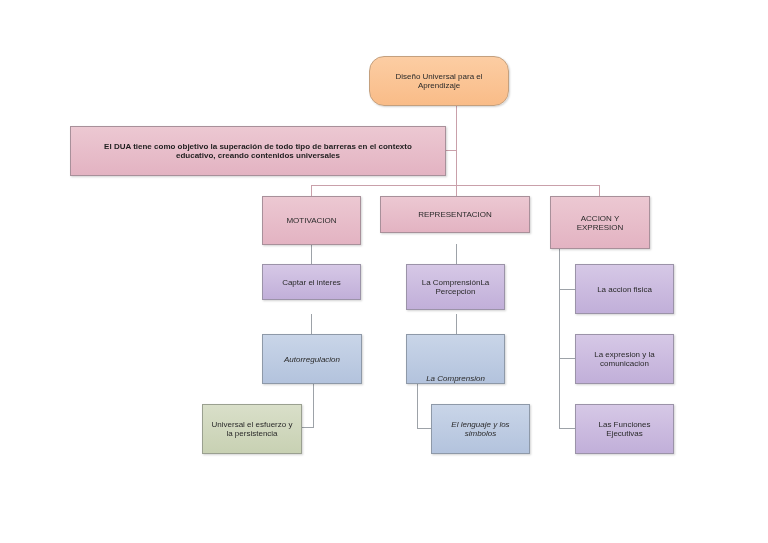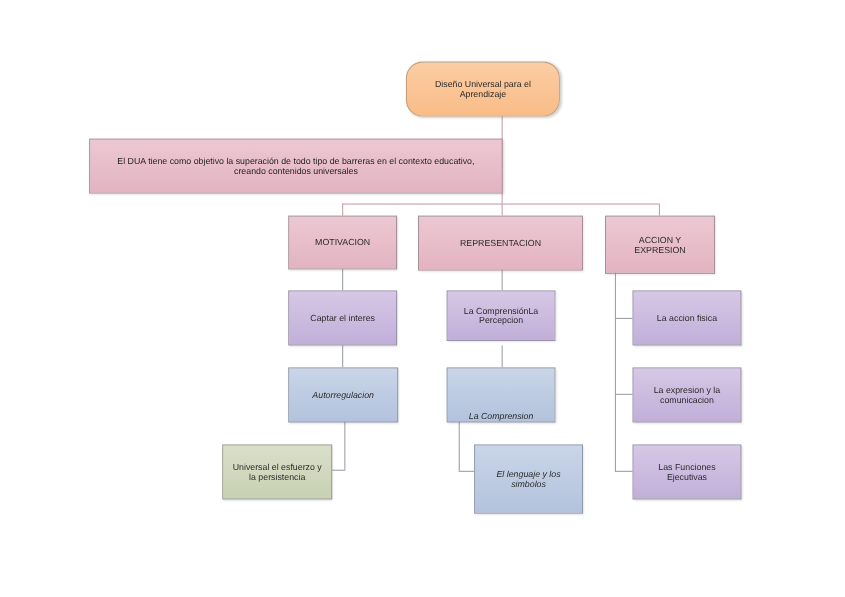--- a/index.html
+++ b/index.html
@@ -14,21 +14,21 @@
       text-align: center; font-size: 8px; line-height: 9px; color: #2a2a2a;
       border: 1px solid #9a9a9a;
       box-shadow: 1px 1px 2px rgba(0,0,0,0.18);
       padding: 0 6px;
     }
     .orange { background: linear-gradient(#fccda3, #f9bc88); border-color:#c4a07e; }
     .pink { background: linear-gradient(#ecc8d2, #e3b3c2); border-color:#a8909a; }
     .purple { background: linear-gradient(#d6c8e6, #c1afd9); border-color:#9b93a8; }
     .blue { background: linear-gradient(#c9d5e8, #b3c3dd); border-color:#8e99a8;font-style:italic; }
     .green { background: linear-gradient(#d9dfc9, #c8d1b3); border-color:#9aa090; }
-    .bold { font-weight: normal; color:#1e1e1e;margin-left:11px; }
+    .bold { font-weight: bold; color:#1e1e1e; }
     .line { position: absolute; background: #c9a0aa; }
     .line.gray { background: #9da2a8; }
     .h { height: 1px; }
     .v { width: 1px; }
   </style>
 </head>
 <body>
 
 <div class="line v" style="left:456px; top:105px; height:80px;"></div>
 <div class="line h" style="left:445px; top:150px; width:11px;"></div>
@@ -56,44 +56,44 @@
   <span>Diseño Universal para el Aprendizaje</span>
 </div>
 
 <div class="node pink bold" style="left:70px; top:126px; width:376px; height:50px; padding:0 14px;">
   <span>El DUA tiene como objetivo la superación de todo tipo de barreras en el contexto educativo, creando contenidos universales</span>
 </div>
 
 <div class="node pink" style="left:262px; top:196px; width:99px; height:49px;">
   <span>MOTIVACION</span>
 </div>
-<div class="node pink" style="left:380px; top:196px; width:150px; height:50px;">
+<div class="node pink" style="left:380px; top:196px; width:150px; height:37px;">
   <span>REPRESENTACION</span>
 </div>
 <div class="node pink" style="left:550px; top:196px; width:100px; height:53px;">
   <span>ACCION Y EXPRESION</span>
 </div>
 
-<div class="node purple" style="left:262px; top:264px; width:99px; height:50px;">
+<div class="node purple" style="left:262px; top:264px; width:99px; height:36px;">
   <span>Captar el interes</span>
 </div>
 <div class="node blue" style="left:262px; top:334px; width:100px; height:50px;">
   <span>Autorregulacion</span>
 </div>
 <div class="node green" style="left:202px; top:404px; width:100px; height:50px;">
   <span>Universal el esfuerzo y la persistencia</span>
 </div>
 
 <div class="node purple" style="left:406px; top:264px; width:99px; height:46px;">
   <span>La ComprensiónLa Percepcion</span>
 </div>
 <div class="node blue" style="left:406px; top:334px; width:99px; height:50px;align-items:flex-end;">
   <span>La Comprension</span>
 </div>
-<div class="node blue" style="left:431px; top:404px; width:99px; height:63px;">
+<div class="node blue" style="left:431px; top:404px; width:99px; height:50px;">
   <span>El  lenguaje y los simbolos</span>
 </div>
 
 <div class="node purple" style="left:575px; top:264px; width:99px; height:50px;">
   <span>La accion fisica</span>
 </div>
 <div class="node purple" style="left:575px; top:334px; width:99px; height:50px;">
   <span>La expresion y la comunicacion</span>
 </div>
 <div class="node purple" style="left:575px; top:404px; width:99px; height:50px;">

